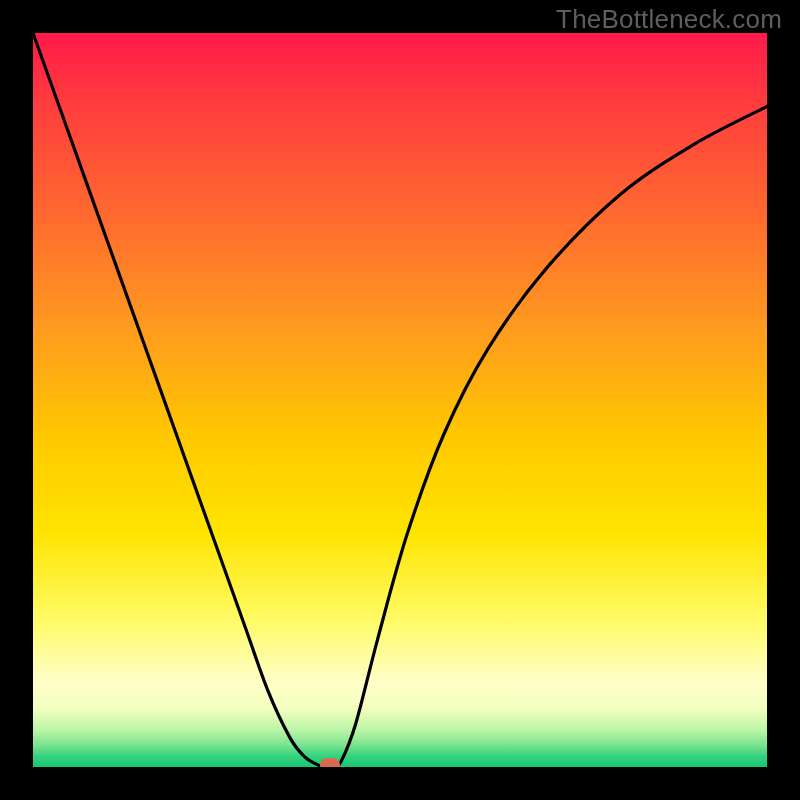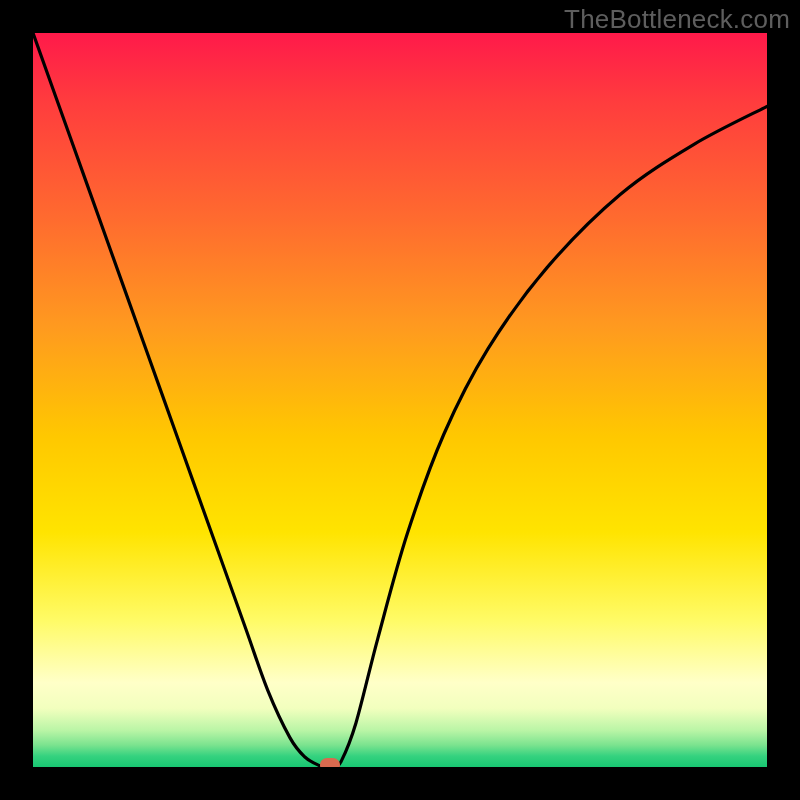--- a/index.html
+++ b/index.html
@@ -13,21 +13,21 @@
   }
   .frame {
     width: 800px;
     height: 800px;
     background: #000;
     position: relative;
   }
   .watermark {
     position: absolute;
     top: 4px;
-    right: 10px;
+    right: 18px;
     font-size: 26px;
     font-weight: 500;
     color: #5e5e5e;
     letter-spacing: 0.2px;
     z-index: 10;
   }
   .plot-area {
     position: absolute;
     left: 33px;
     top: 33px;

